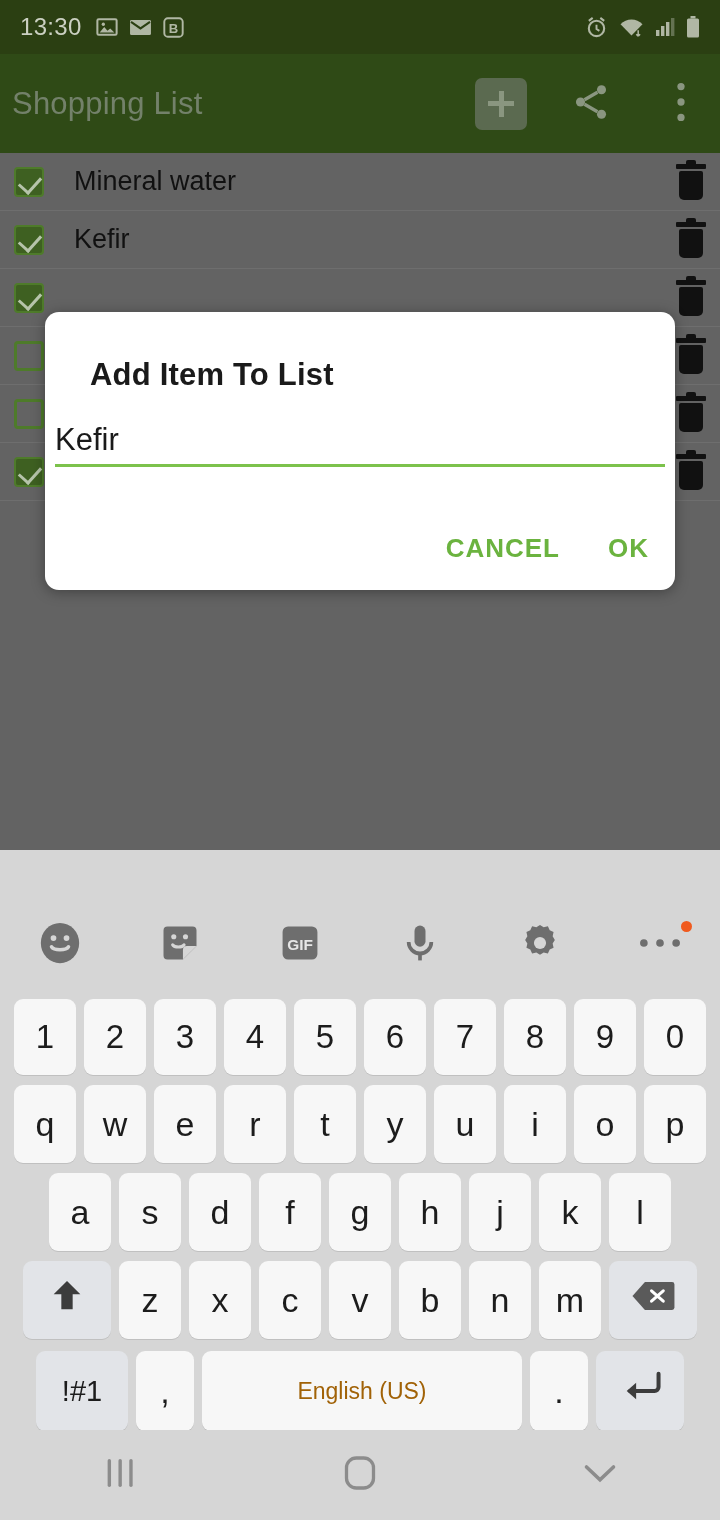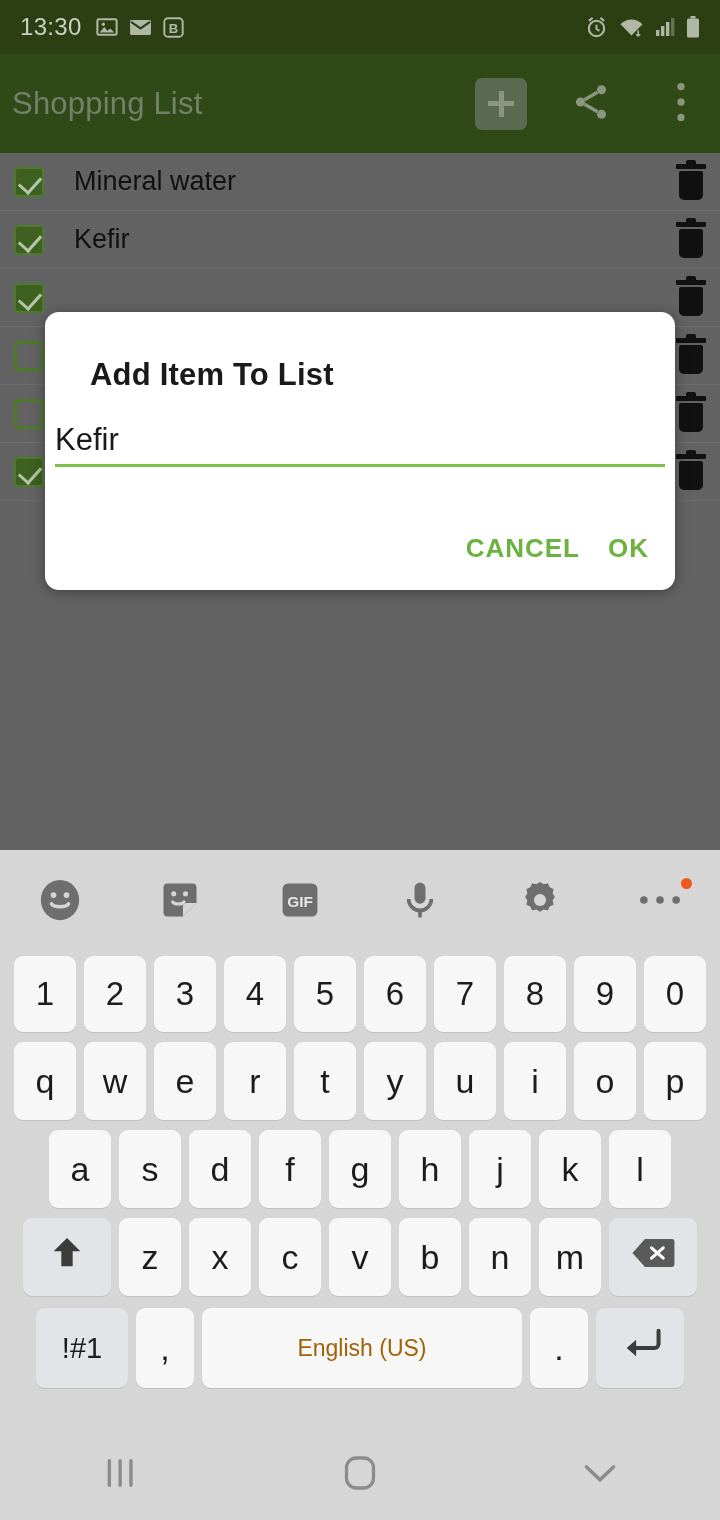--- a/index.html
+++ b/index.html
@@ -74,34 +74,34 @@
     font-size:31px; font-weight:bold; color:#1A1A1A; letter-spacing:.2px;
   }
   #dialog-input-wrap { position:absolute; left:10px; top:110px; width:610px; }
   #dialog-input {
     width:100%; border:0; outline:0; background:transparent;
     font-family:"Liberation Sans", sans-serif;
     font-size:31px; color:#1A1A1A; padding:0 0 6px 0;
   }
   #dialog-input-underline { width:610px; height:3px; background:#7CC24C; }
   #dialog-actions {
-    position:absolute; right:26px; bottom:26px; display:flex; align-items:center; gap:28px;
+    position:absolute; right:26px; bottom:26px; display:flex; align-items:center; gap:48px;
   }
   .dialog-btn {
     background:transparent; border:0; outline:0; cursor:pointer;
     font-family:"Liberation Sans", sans-serif;
     font-size:26px; font-weight:bold; color:#6BB33F; letter-spacing:1px;
   }
 
   
   #keyboard {
     position:absolute; left:0; top:850px; width:720px; height:580px;
     background:#D6D6D6; z-index:30;
   }
-  #kb-toolbar { height:100px; display:flex; align-items:flex-start; }
+  #kb-toolbar { height:100px; display:flex; align-items:flex-start;margin-top:43px; }
   .kb-tool { flex:1; display:flex; align-items:center; justify-content:center; position:relative; height:100px; }
   .kb-row { display:flex; justify-content:center; align-items:center; gap:8px; }
   .key {
     background:#F7F7F7; border-radius:9px;
     display:flex; align-items:center; justify-content:center;
     font-size:34px; color:#1C1C1C; font-weight:400;
     box-shadow:0 1px 0 rgba(0,0,0,.10);
   }
   .key.fn { background:#E2E4E8; }
   #row-num { height:76px; margin-top:6px; }

